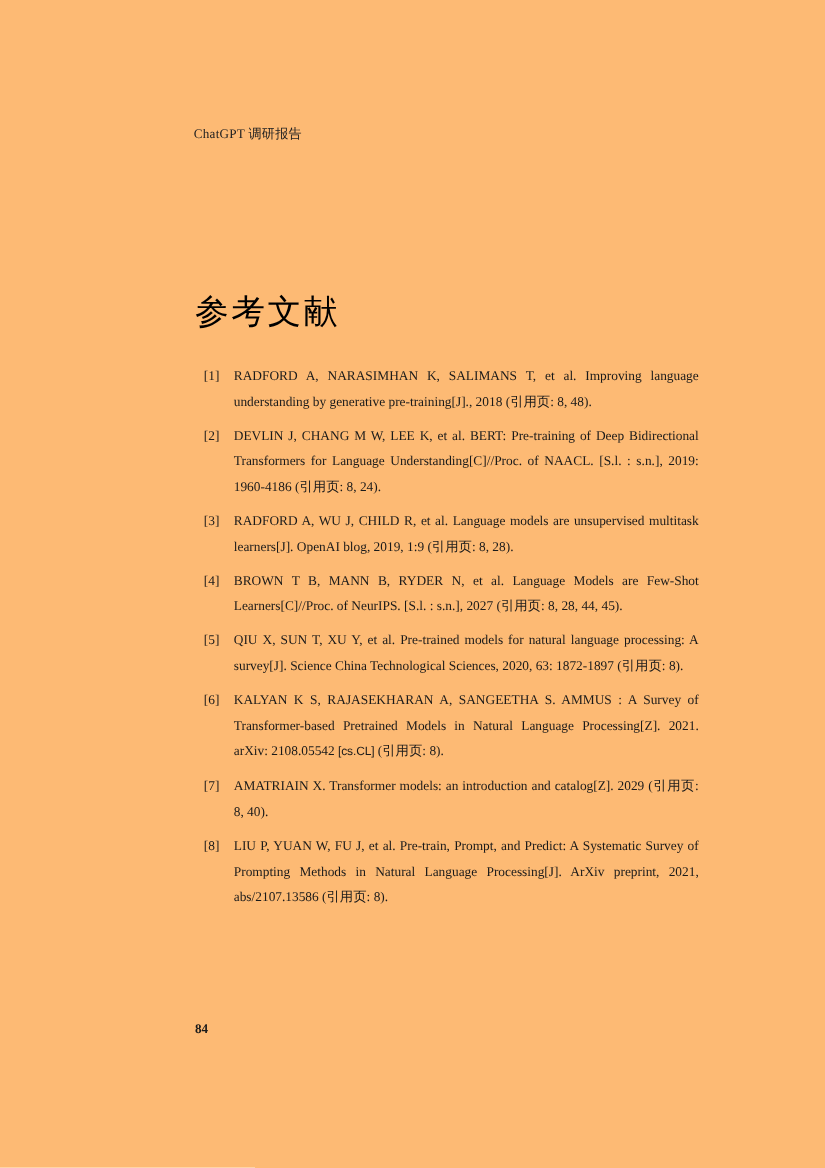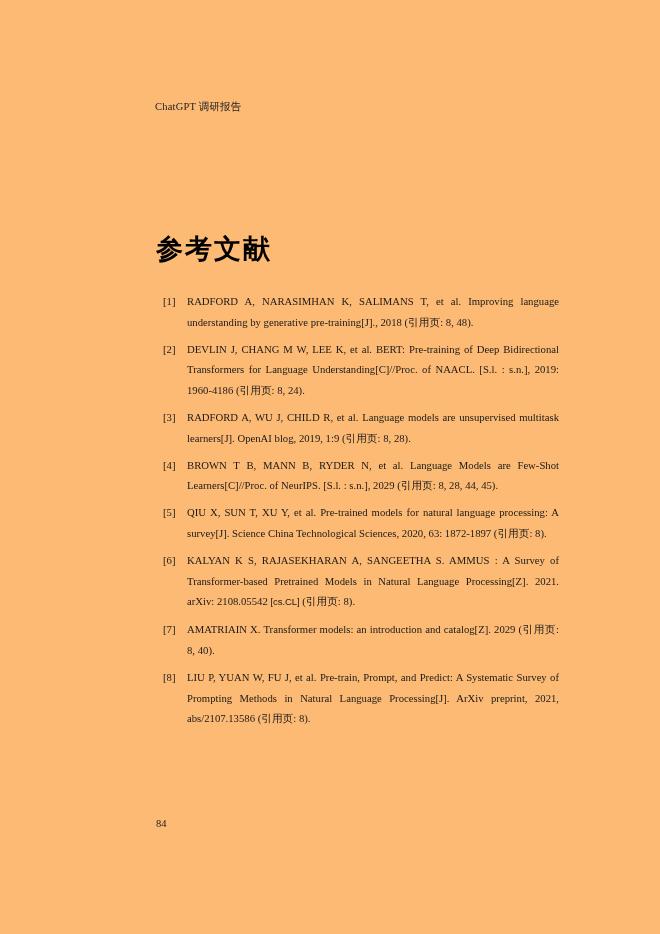--- a/index.html
+++ b/index.html
@@ -35,21 +35,21 @@
     color: #222;
     white-space: nowrap;
   }
 
   
   .chapter-title {
     position: absolute;
     left: 156px;
     top: 213px;
     font-size: 27px;
-    font-weight: bold;
+    font-weight: normal;
     letter-spacing: 2px;
     color: #000;
     white-space: nowrap;
   }
 
   
   .ref-list {
     position: absolute;
     left: 163px;
     top: 291px;
@@ -91,20 +91,21 @@
     letter-spacing: -0.1px;
   }
 
   
   .folio {
     position: absolute;
     left: 156px;
     top: 818px;
     font-size: 10.5px;
     color: #1a1a1a;
+    font-weight: bold;
   }
 </style>
 </head>
 <body>
 
 <div class="page">
 
   <div class="running-head">ChatGPT 调研报告</div>
 
   <h1 class="chapter-title">参考文献</h1>
@@ -117,21 +118,21 @@
       <div class="ref-item">
         <span class="ref-label">[2]</span>
         <span class="ref-text">DEVLIN J, CHANG M W, LEE K, et al. BERT: Pre-training of Deep Bidirectional Transformers for Language Understanding[C]//Proc. of NAACL. [S.l. : s.n.], 2019: 1960-4186 (引用页: 8, 24).</span>
       </div>
       <div class="ref-item">
         <span class="ref-label">[3]</span>
         <span class="ref-text">RADFORD A, WU J, CHILD R, et al. Language models are unsupervised multitask learners[J]. OpenAI blog, 2019, 1:9 (引用页: 8, 28).</span>
       </div>
       <div class="ref-item">
         <span class="ref-label">[4]</span>
-        <span class="ref-text">BROWN T B, MANN B, RYDER N, et al. Language Models are Few-Shot Learners[C]//Proc. of NeurIPS. [S.l. : s.n.], 2029 (引用页: 8, 28, 44, 45).</span>
+        <span class="ref-text">BROWN T B, MANN B, RYDER N, et al. Language Models are Few-Shot Learners[C]//Proc. of NeurIPS. [S.l. : s.n.], 2027 (引用页: 8, 28, 44, 45).</span>
       </div>
       <div class="ref-item">
         <span class="ref-label">[5]</span>
         <span class="ref-text">QIU X, SUN T, XU Y, et al. Pre-trained models for natural language processing: A survey[J]. Science China Technological Sciences, 2020, 63: 1872-1897 (引用页: 8).</span>
       </div>
       <div class="ref-item">
         <span class="ref-label">[6]</span>
         <span class="ref-text">KALYAN K S, RAJASEKHARAN A, SANGEETHA S. AMMUS : A Survey of Transformer-based Pretrained Models in Natural Language Processing[Z]. 2021. arXiv: 2108.05542 <span class="mono">[cs.CL]</span> (引用页: 8).</span>
       </div>
       <div class="ref-item">

